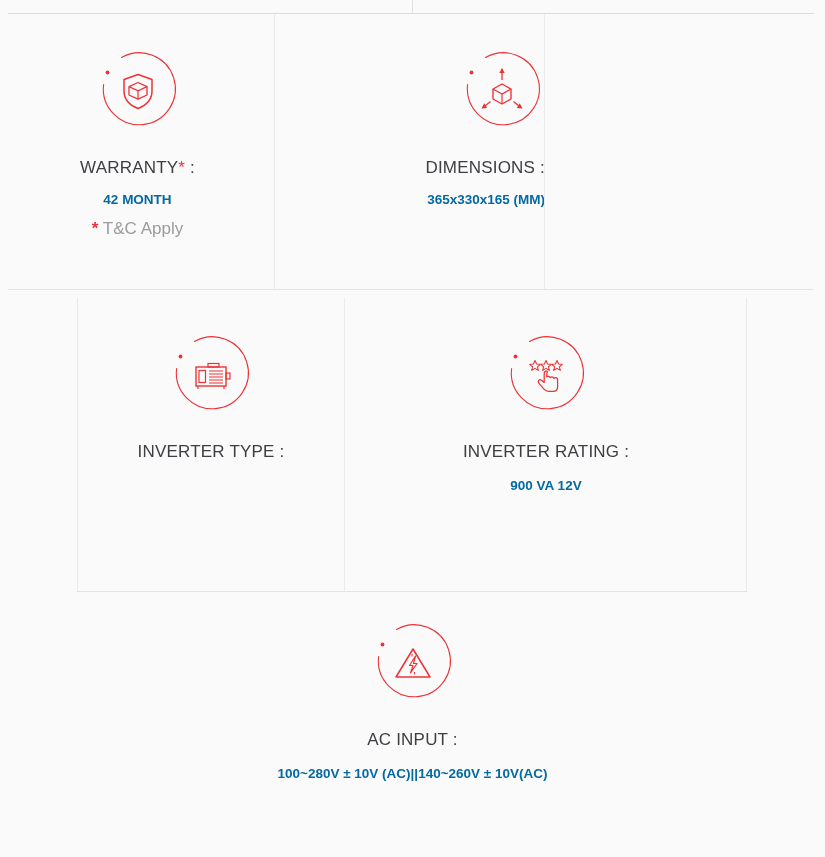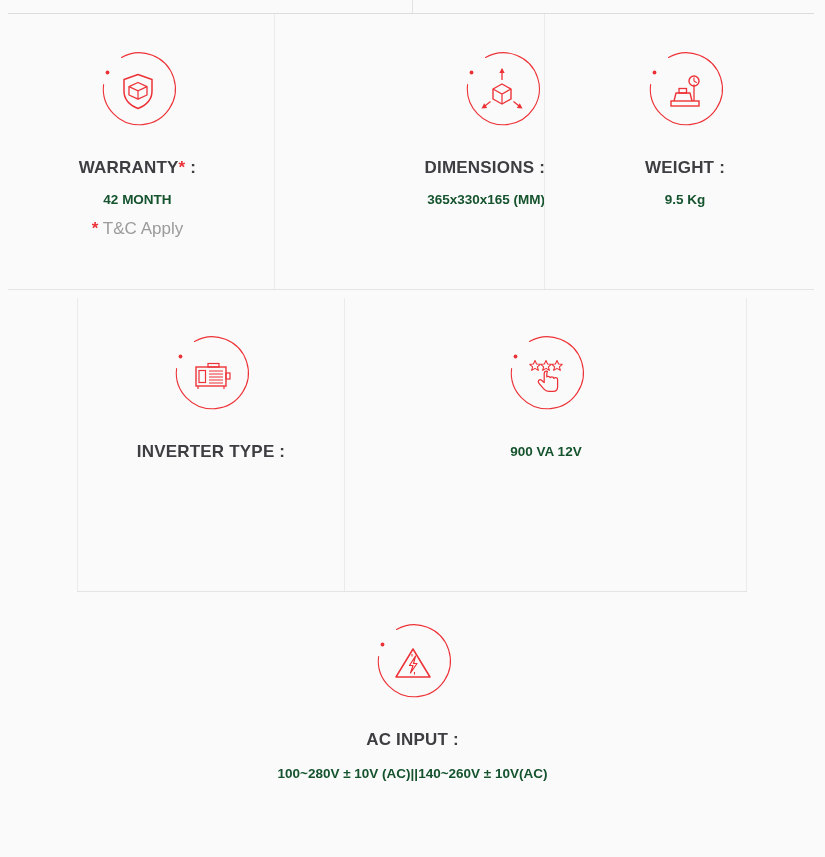--- a/index.html
+++ b/index.html
@@ -119,34 +119,34 @@
     position: relative;
     width: 86px;
     height: 86px;
     margin-bottom: 24px;
   }
   .icon-wrap svg { display: block; width: 86px; height: 86px; }
 
   
   .spec-label {
     font-size: 17px;
-    font-weight: 700;
+    font-weight: 400;
     color: #3d3d42;
     letter-spacing: .2px;
     text-align: center;
     line-height: 1.2;
     margin-bottom: 12px;
     white-space: nowrap;
   }
   .spec-label .star { color: #ed3237; }
 
   .spec-value {
     font-size: 13.5px;
     font-weight: 700;
-    color: #14532d;
+    color: #0369a1;
     text-align: center;
     line-height: 1.45;
     max-width: 262px;
   }
 
   .spec-note {
     margin-top: 9px;
     font-size: 17px;
     font-weight: 400;
     color: #9b9b9b;
@@ -203,39 +203,20 @@
           <path d="M54.5 53.5 L62 59.5" fill="none" stroke="#ed3237" stroke-width="1.3"></path>
           <path d="M63.5 60.5 L57.8 60 L60.8 55.3 Z" fill="#ed3237"></path>
         </svg>
       </div>
       <div class="spec-label">
         <span>DIMENSIONS</span><span class="star"></span><span> :</span>
       </div>
       <div class="spec-value">365x330x165 (MM)</div>
     </div>
 
-    <div class="cell col-3">
-      <div class="icon-wrap">
-        <svg viewBox="0 0 86 86" xmlns="http://www.w3.org/2000/svg">
-          <path d="M26.5 9.5 A36 36 0 1 1 8.6 36.5" fill="none" stroke="#ed3237" stroke-width="1.1" stroke-linecap="round"></path>
-          <circle cx="12.5" cy="24.5" r="1.9" fill="#ed3237"></circle>
-          <rect x="29" y="53" width="28" height="5" fill="none" stroke="#ed3237" stroke-width="1.4"></rect>
-          <path d="M32 53 L34 45 L48 45 L50 53" fill="none" stroke="#ed3237" stroke-width="1.4" stroke-linejoin="round"></path>
-          <rect x="37" y="40.5" width="7.5" height="4.5" fill="none" stroke="#ed3237" stroke-width="1.3"></rect>
-          <path d="M52 45 L52 53" fill="none" stroke="#ed3237" stroke-width="1.3"></path>
-          <path d="M52 36.5 L52 45" fill="none" stroke="#ed3237" stroke-width="1.3"></path>
-          <circle cx="52" cy="33" r="5" fill="none" stroke="#ed3237" stroke-width="1.4"></circle>
-          <path d="M52 33 L52 29.8 M52 33 L54.4 34.4" fill="none" stroke="#ed3237" stroke-width="1.1" stroke-linecap="round"></path>
-        </svg>
-      </div>
-      <div class="spec-label">
-        <span>WEIGHT</span><span class="star"></span><span> :</span>
-      </div>
-      <div class="spec-value">9.5 Kg</div>
-    </div>
 
   </div>
 
   <div class="row row-2">
     <div class="spacer-left"></div>
 
     <div class="cell col-1">
       <div class="icon-wrap">
         <svg viewBox="0 0 86 86" xmlns="http://www.w3.org/2000/svg">
           <path d="M26.5 9.5 A36 36 0 1 1 8.6 36.5" fill="none" stroke="#ed3237" stroke-width="1.1" stroke-linecap="round"></path>
@@ -257,20 +238,23 @@
       <div class="icon-wrap">
         <svg viewBox="0 0 86 86" xmlns="http://www.w3.org/2000/svg">
           <path d="M26.5 9.5 A36 36 0 1 1 8.6 36.5" fill="none" stroke="#ed3237" stroke-width="1.1" stroke-linecap="round"></path>
           <circle cx="12.5" cy="24.5" r="1.9" fill="#ed3237"></circle>
           <path d="M32 28.5 L33.6 32 L37.2 32.3 L34.4 34.8 L35.3 38.4 L32 36.4 L28.7 38.4 L29.6 34.8 L26.8 32.3 L30.4 32 Z" fill="none" stroke="#ed3237" stroke-width="1.1" stroke-linejoin="round"></path>
           <path d="M43 28.5 L44.6 32 L48.2 32.3 L45.4 34.8 L46.3 38.4 L43 36.4 L39.7 38.4 L40.6 34.8 L37.8 32.3 L41.4 32 Z" fill="none" stroke="#ed3237" stroke-width="1.1" stroke-linejoin="round"></path>
           <path d="M54 28.5 L55.6 32 L59.2 32.3 L56.4 34.8 L57.3 38.4 L54 36.4 L50.7 38.4 L51.6 34.8 L48.8 32.3 L52.4 32 Z" fill="none" stroke="#ed3237" stroke-width="1.1" stroke-linejoin="round"></path>
           <path d="M43.5 39 C41.6 39 41.2 40.4 41.2 41.8 L41.2 50.5 L38.5 48.2 C37.2 47.2 35.3 48 35.3 49.6 C35.3 50.4 35.7 51 36.2 51.6 L41 57.2 C42.3 58.7 43.6 59.4 45.6 59.4 L50.2 59.4 C53.1 59.4 54.6 57.6 54.6 54.8 L54.6 47.6 C54.6 46.3 53.8 45.5 52.6 45.5 C51.8 45.5 51.2 45.9 50.9 46.4 C50.7 45.4 50 44.8 48.9 44.8 C48.1 44.8 47.5 45.2 47.2 45.7 C46.9 44.8 46.2 44.3 45.2 44.3 C44.6 44.3 44.1 44.5 43.8 44.8 L43.8 41.8 C43.8 40.4 45.4 39 43.5 39 Z" fill="none" stroke="#ed3237" stroke-width="1.25" stroke-linejoin="round"></path>
         </svg>
       </div>
+      <div class="spec-label">
+        <span>INVERTER RATING</span><span class="star"></span><span> :</span>
+      </div>
       <div class="spec-value">900 VA 12V</div>
     </div>
 
     <div class="rule-bottom"></div>
   </div>
 
   <div class="row row-3">
     <div class="cell col-1">
       <div class="icon-wrap">
         <svg viewBox="0 0 86 86" xmlns="http://www.w3.org/2000/svg">

